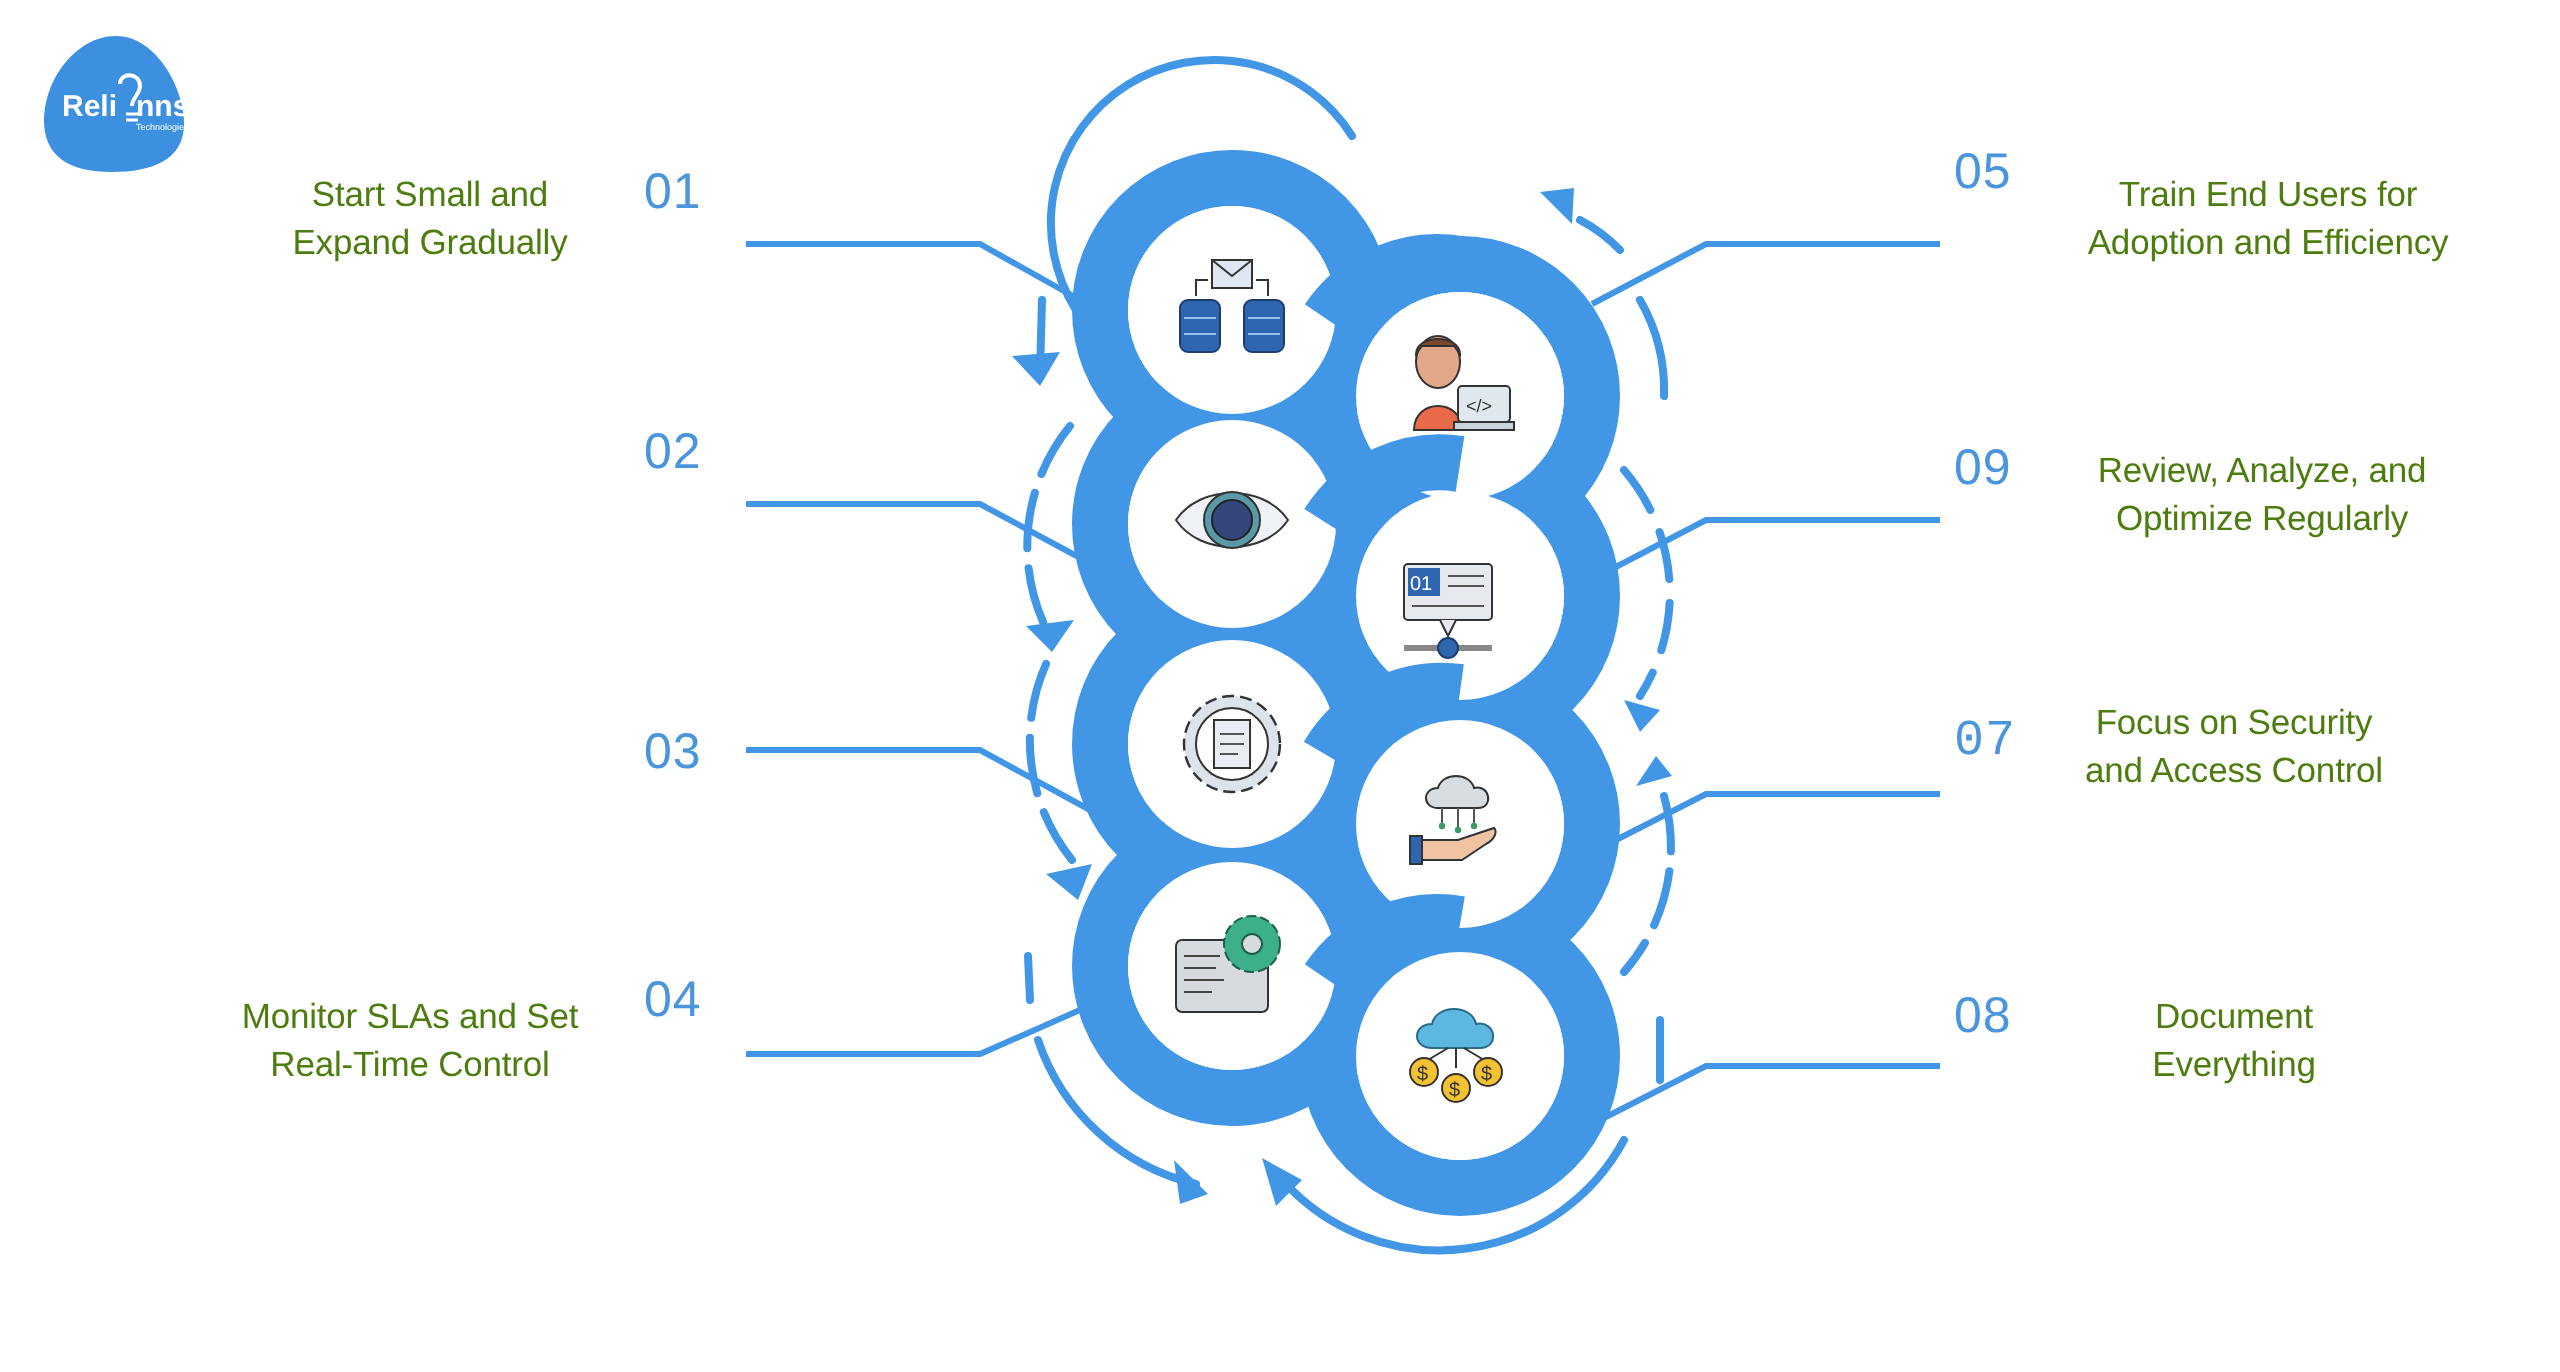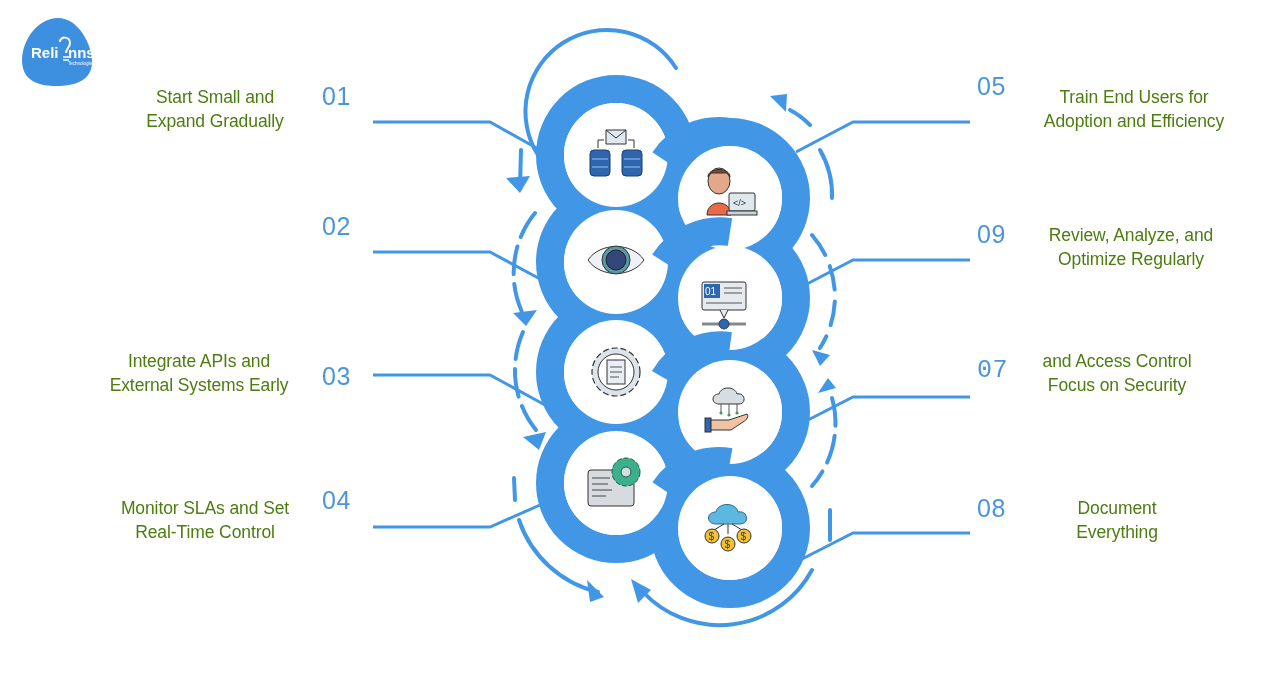--- a/index.html
+++ b/index.html
@@ -200,24 +200,20 @@
   </svg>
 
   <div class="step-text left-text" style="left:85px; top:85px;">
     <div>Start Small and</div>
       <div>Expand Gradually</div>
   </div>
   <div class="step-num" style="left:322px; top:82px;">01</div>
 
   <div class="step-num" style="left:322px; top:212px;">02</div>
 
-  <div class="step-text left-text" style="left:69px; top:349px;">
-    <div>Integrate APIs and</div>
-      <div>External Systems Early</div>
-  </div>
   <div class="step-num" style="left:322px; top:335px;margin-top:27px;">03</div>
 
   <div class="step-text left-text" style="left:75px; top:496px;">
     <div>Monitor SLAs and Set</div>
       <div>Real-Time Control</div>
   </div>
   <div class="step-num" style="left:322px; top:486px;">04</div>
 
   <div class="step-num" style="left:977px; top:72px;">05</div>
   <div class="step-text right-text" style="left:1014px; top:85px;">
@@ -226,22 +222,22 @@
   </div>
 
   <div class="step-num" style="left:977px; top:220px;">09</div>
   <div class="step-text right-text" style="left:1011px; top:223px;">
     <div>Review, Analyze, and</div>
       <div>Optimize Regularly</div>
   </div>
 
   <div class="step-num" style="left:977px; top:357px;font-family:Liberation Mono, monospace;">07</div>
   <div class="step-text right-text" style="left:997px; top:349px;">
-    <div>and Access Control</div>
-      <div>Focus on Security</div>
+    <div>Focus on Security</div>
+      <div>and Access Control</div>
   </div>
 
   <div class="step-num" style="left:977px; top:494px;">08</div>
   <div class="step-text right-text" style="left:997px; top:496px;">
     <div>Document</div>
       <div>Everything</div>
   </div>
 
 </div>
 

